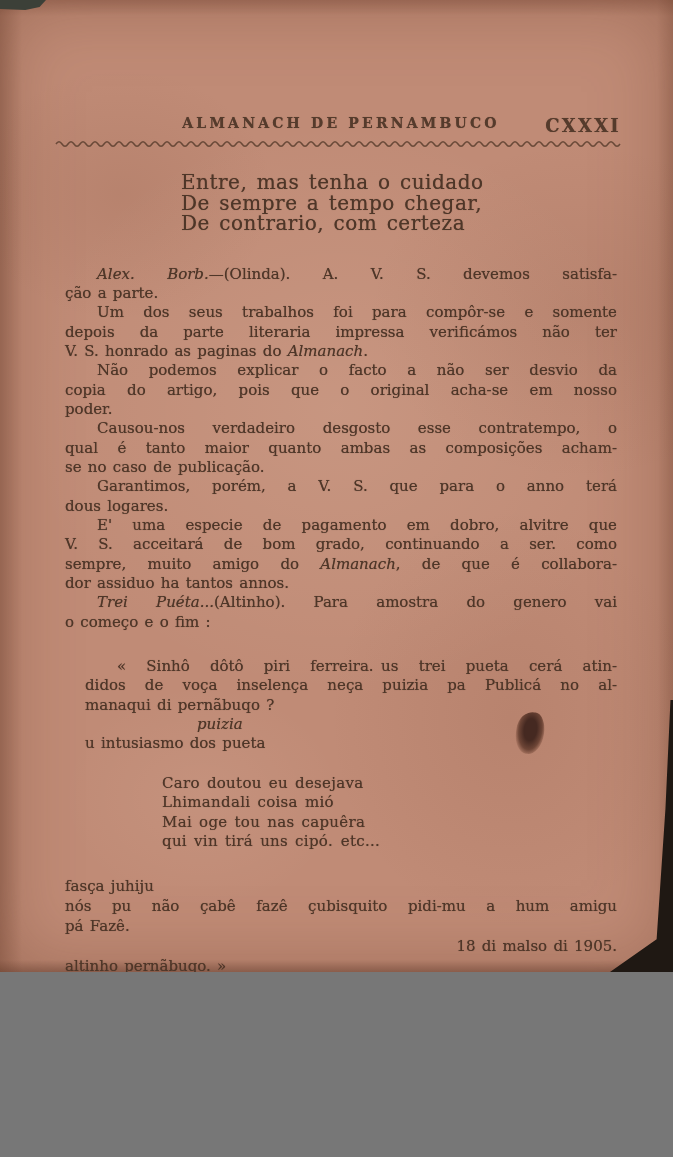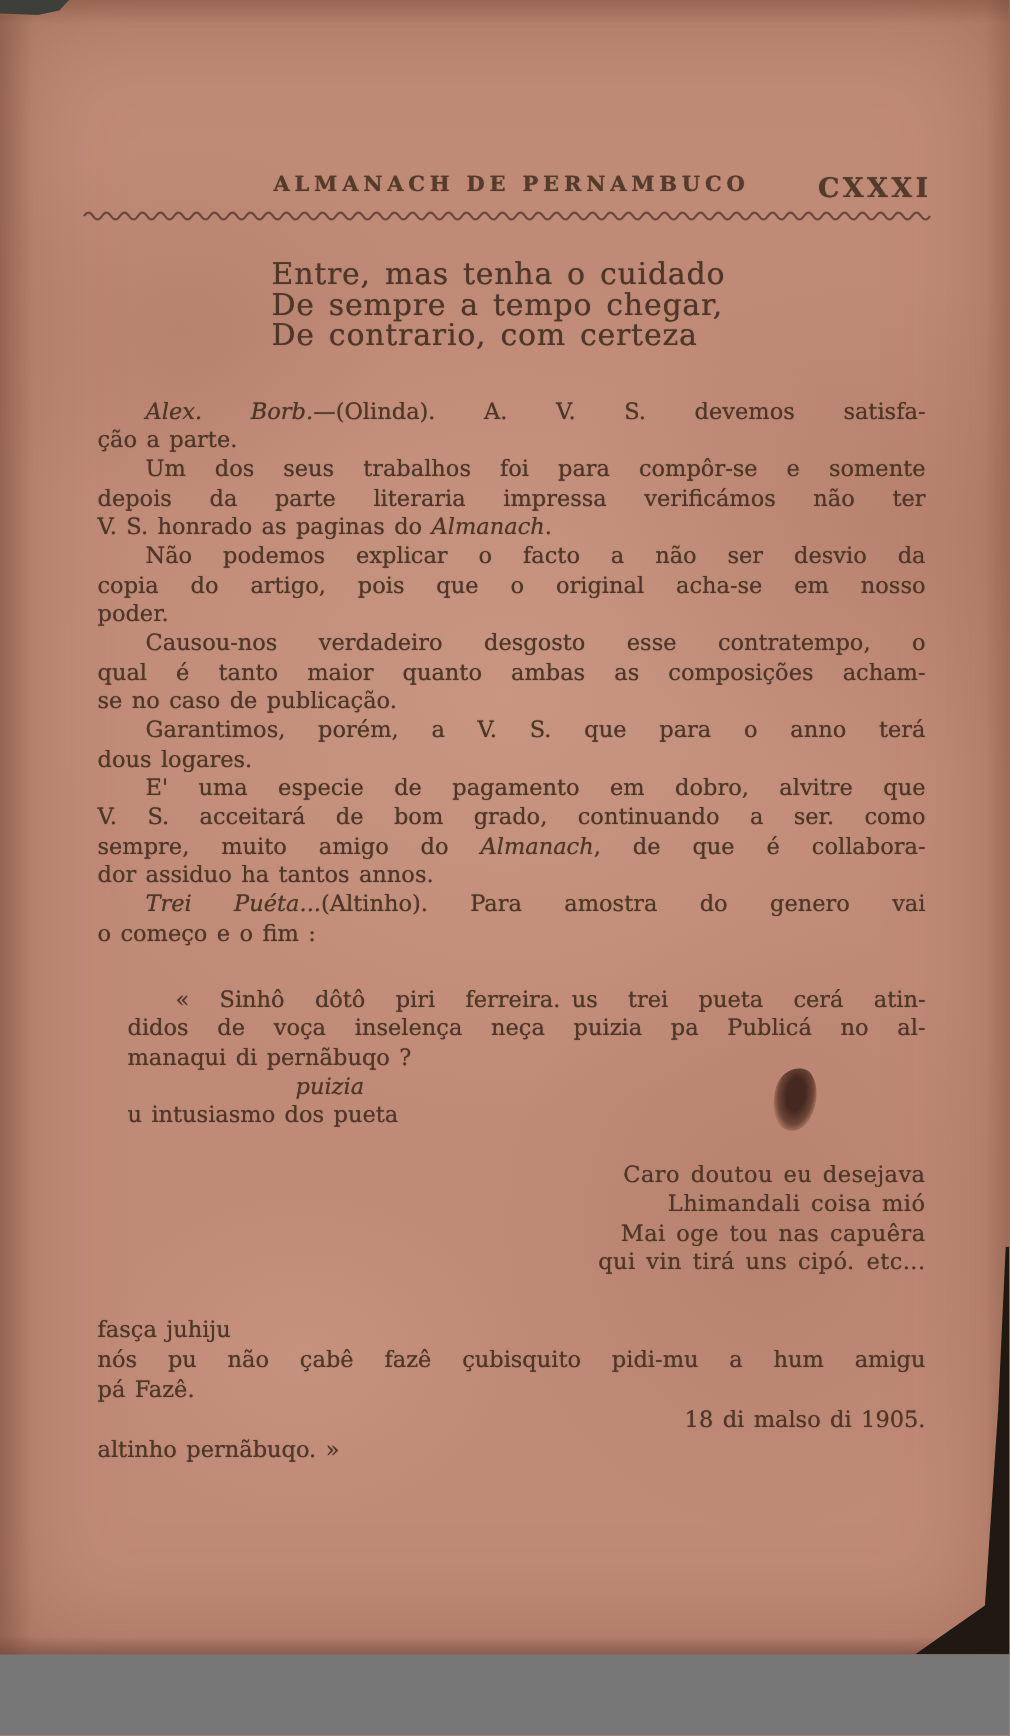--- a/index.html
+++ b/index.html
@@ -1,18 +1,18 @@
 <!DOCTYPE html>
 <html style="--paper: #c08b76; --ink: #4e3628;"><head>
 <meta charset="utf-8">
 <style>
   html,body { margin:0; padding:0; background:#777; }
   .page {
     position:relative;
-    width:673px; height:1103px;
+    width:673px; height:972px;
     margin:0 auto;
     box-sizing:border-box;
     padding:0 56px 0 65px;
     overflow:hidden;
     font-family:"DejaVu Serif","Liberation Serif",serif;
     color:var(--ink,#4e3628);
     background-color:var(--paper,#c08b76);
     background-image:
       radial-gradient(420px 380px at 50% 42%, rgba(255,228,205,0.12), transparent 75%),
       radial-gradient(220px 180px at 18% 20%, rgba(120,70,50,0.12), transparent 70%),
@@ -41,21 +41,21 @@
   .wavy path { fill:none; stroke:#5a3e2e; stroke-width:1.5; opacity:0.85; }
 
   .ln { min-height:19px; }
   .ind { text-indent:32px; }
   .just { text-align:justify; text-align-last:justify; }
 
   .verse1 { margin-top:22px; padding-left:116px; font-size:20px; line-height:20.5px; letter-spacing:0.5px; word-spacing:2.5px; }
   .body1  { margin-top:31px; font-size:15px; line-height:19.35px; word-spacing:1.5px; }
   .quote  { margin-top:25px; font-size:15px; line-height:19.35px; word-spacing:1.5px;margin-left:20px; }
   .q-ind  { padding-left:112px;font-style:italic; }
-  .verse2 { margin-top:20px; padding-left:97px; font-size:15px; line-height:19.5px; letter-spacing:0.3px; word-spacing:2px;text-align:right; }
+  .verse2 { margin-top:20px; padding-left:97px; font-size:15px; line-height:19.5px; letter-spacing:0.3px; word-spacing:2px; }
   .closing{ margin-top:24px; font-size:15px; line-height:20px; word-spacing:1.5px; }
   .c-ind  { padding-left:42px;text-align:right; }
   i { font-style:italic; }
 
   .corner-mark {
     position:absolute; left:0; top:0; width:46px; height:10px;
     background:#3c4038;
     clip-path:polygon(0 0, 100% 0, 86% 70%, 55% 100%, 0 90%);
   }
   .ink-blot {

